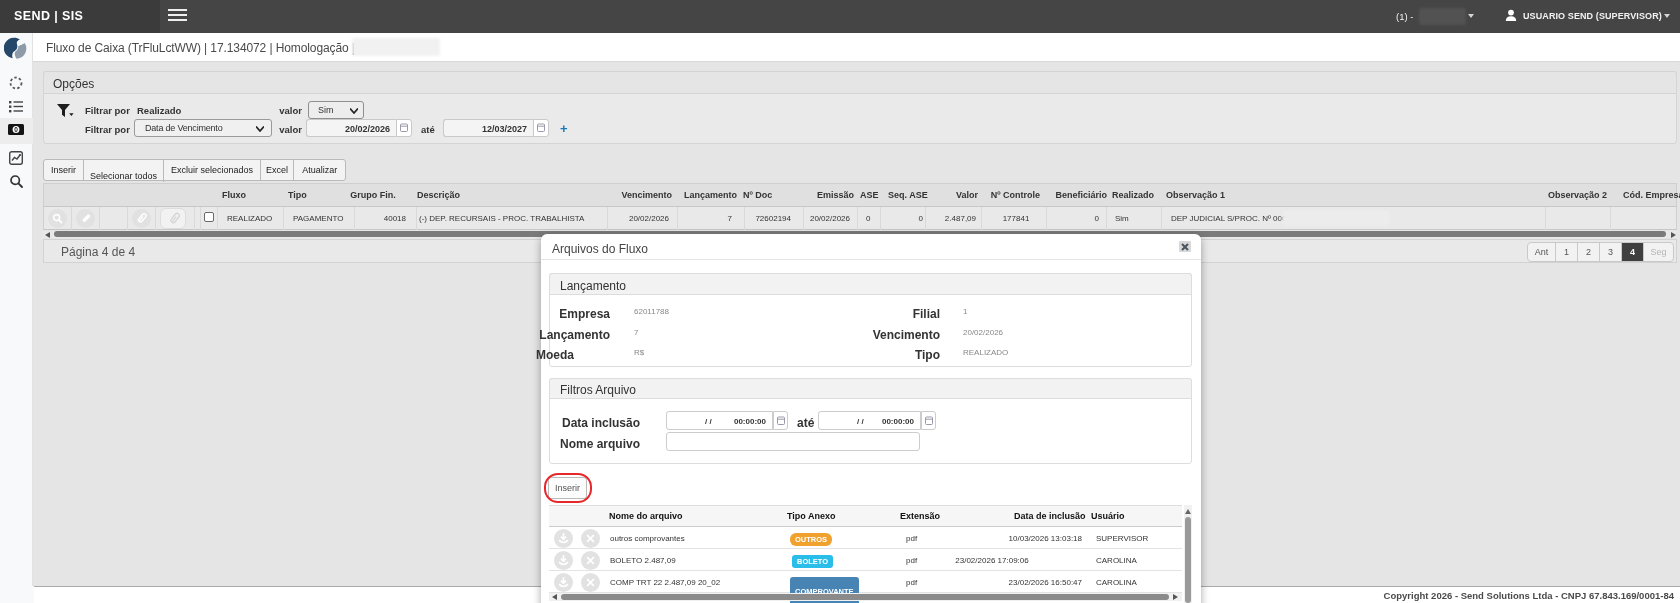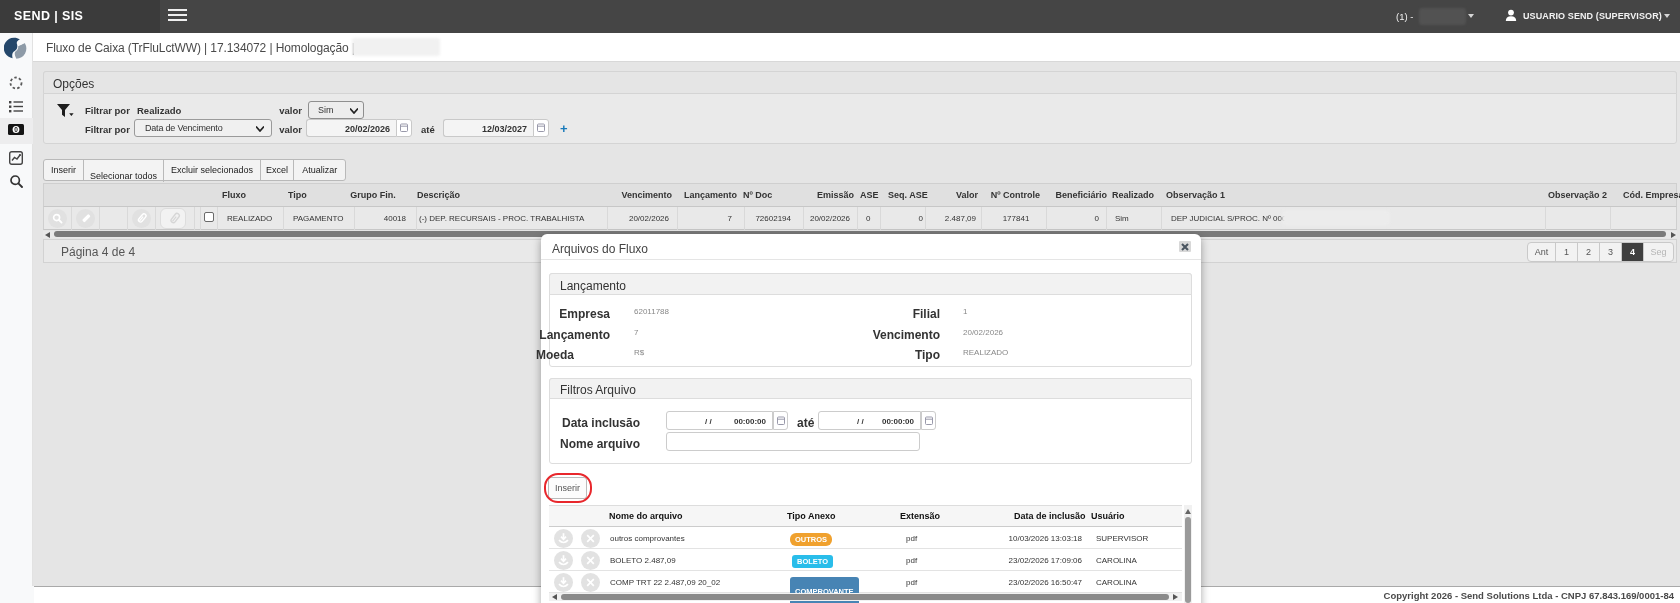--- a/index.html
+++ b/index.html
@@ -318,21 +318,21 @@
       <path d="M5,11.2 q4.5,4.6 9,0"></path>
     </g>
   </svg>
 <svg class="a" style="left:581px;top:551px" width="19" height="19" viewBox="0 0 19 19">
     <circle cx="9.5" cy="9.5" r="9.5" fill="#e2e2e2"></circle>
     <path d="M6.2,6.2 L12.8,12.8 M12.8,6.2 L6.2,12.8" stroke="#fff" stroke-width="1.7"></path>
   </svg>
 <div class="a f8" style="left:610px;top:556px">BOLETO 2.487,09</div>
 <div class="a b" style="left:792px;top:555px;background:#29bdea;color:#fff;font-size:7.5px;border-radius:3px;padding:2px 5px">BOLETO</div>
 <div class="a f8" style="left:906px;top:556px">pdf</div>
-<div class="a f8" style="left:982px;top:556px;width:100px;text-align:right">23/02/2026 17:09:06</div>
+<div class="a f8" style="left:942px;top:556px;width:100px;text-align:center">23/02/2026 17:09:06</div>
 <div class="a f8" style="left:1096px;top:556px">CAROLINA</div>
 
 <svg class="a" style="left:554px;top:573px" width="19" height="19" viewBox="0 0 19 19">
     <circle cx="9.5" cy="9.5" r="9.5" fill="#e2e2e2"></circle>
     <g stroke="#fff" stroke-width="1.7" fill="none">
       <line x1="9.5" y1="4.2" x2="9.5" y2="9.8"></line>
       <path d="M7,7.6 L9.5,10.2 L12,7.6"></path>
       <path d="M5,11.2 q4.5,4.6 9,0"></path>
     </g>
   </svg>

